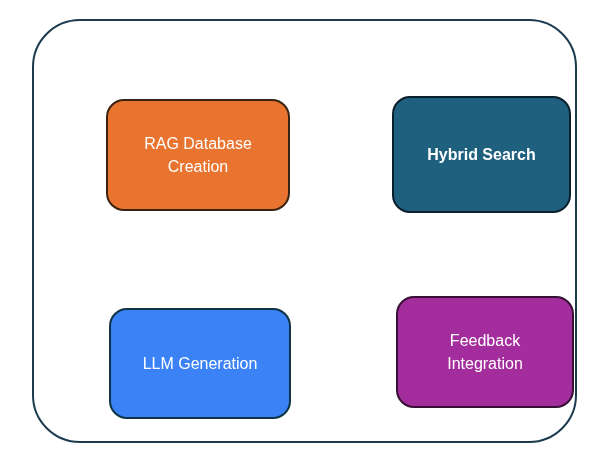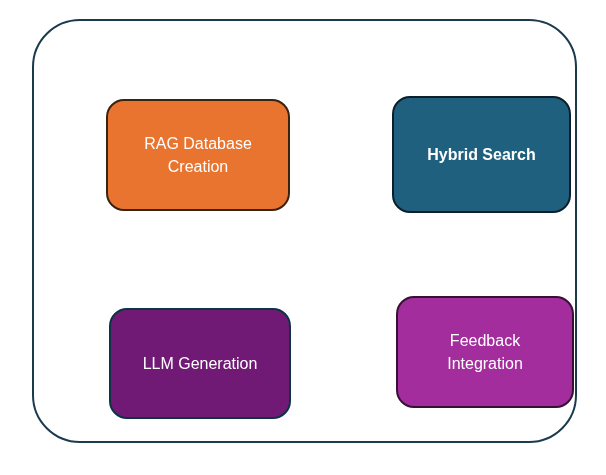--- a/index.html
+++ b/index.html
@@ -49,20 +49,20 @@
 <body>
 
 <div class="canvas">
   <div class="outer-container" style="border-color: rgb(27, 58, 78); background: rgb(255, 255, 255);">
     <div class="node node-0" style="background: rgb(232, 116, 47); border-color: rgb(58, 35, 16); color: rgb(255, 255, 255);">
       <span>RAG Database Creation</span>
     </div>
     <div class="node node-1" style="background: rgb(32, 96, 127); border-color: rgb(12, 31, 45); color: rgb(255, 255, 255);">
       <span>Hybrid Search</span>
     </div>
-    <div class="node node-2" style="background: #701a75; border-color: rgb(14, 51, 70); color: rgb(255, 255, 255);">
+    <div class="node node-2" style="background: #3b82f6; border-color: rgb(14, 51, 70); color: rgb(255, 255, 255);">
       <span>LLM Generation</span>
     </div>
     <div class="node node-3" style="background: rgb(163, 45, 156); border-color: rgb(55, 16, 53); color: rgb(255, 255, 255);">
       <span>Feedback Integration</span>
     </div>
   </div>
 </div>
 
 </body></html>

